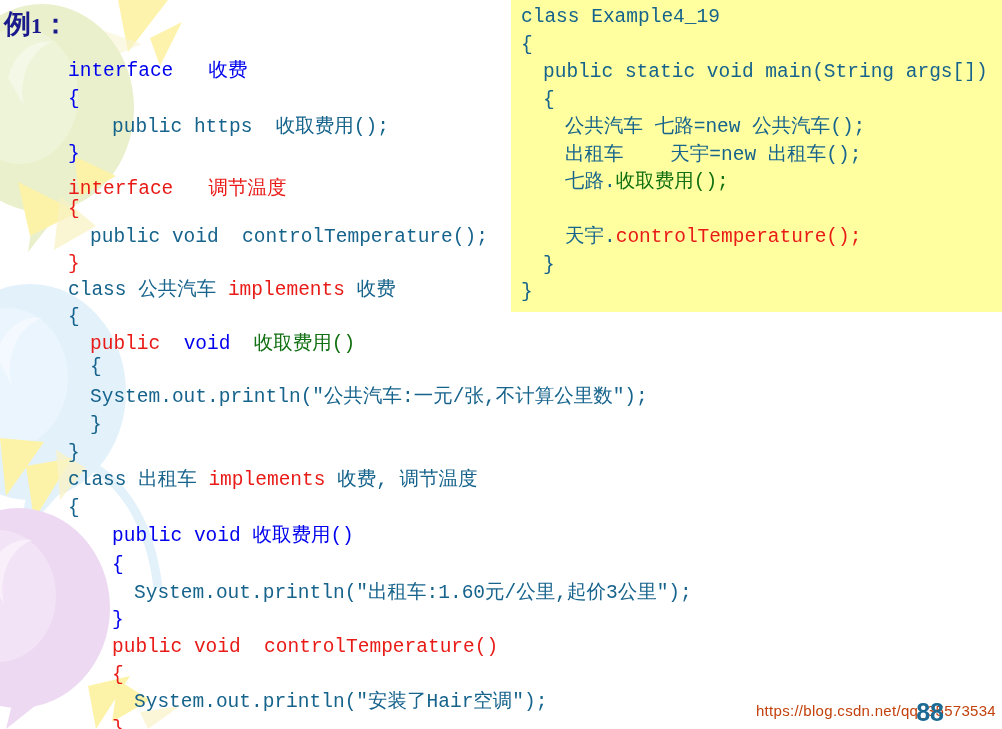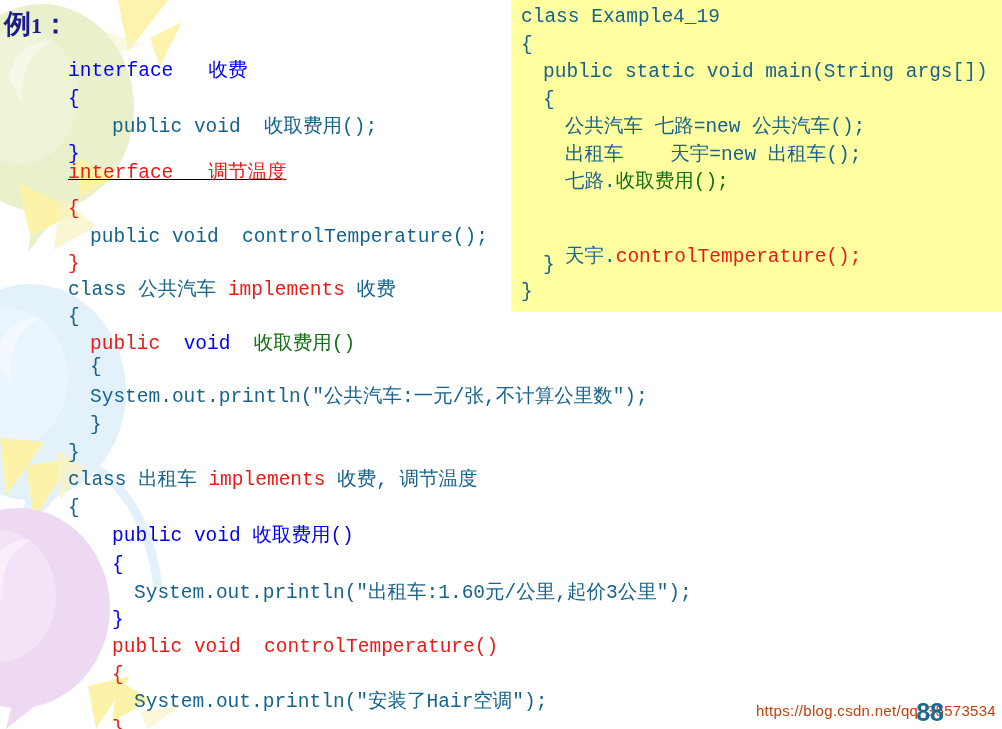--- a/index.html
+++ b/index.html
@@ -166,23 +166,23 @@
   </g>
 </svg>
 
 <div id="example-label">
   <span>例</span><span class="num">1</span><span>：</span>
 </div>
 
 <div id="left-pane" class="code-pane">
     <div class="ln" style="position: absolute; left: 68px; top: 14px;"><span class="c-blue">interface   收费</span></div>
     <div class="ln" style="position: absolute; left: 68px; top: 42px;"><span class="c-blue">{</span></div>
-    <div class="ln" style="position: absolute; left: 112px; top: 70px;"><span class="c-teal">public void  收取费用();</span></div>
+    <div class="ln" style="position: absolute; left: 112px; top: 70px;"><span class="c-teal">public https  收取费用();</span></div>
     <div class="ln" style="position: absolute; left: 68px; top: 97px;"><span class="c-blue">}</span></div>
-    <div class="ln" style="position: absolute; left: 68px; top: 116px; text-decoration: underline;"><span class="c-red">interface   调节温度</span></div>
+    <div class="ln" style="position: absolute; left: 68px; top: 132px;"><span class="c-red">interface   调节温度</span></div>
     <div class="ln" style="position: absolute; left: 68px; top: 152px;"><span class="c-red">{</span></div>
     <div class="ln" style="position: absolute; left: 90px; top: 180px;"><span class="c-teal">public void  controlTemperature();</span></div>
     <div class="ln" style="position: absolute; left: 68px; top: 207px;"><span class="c-red">}</span></div>
     <div class="ln" style="position: absolute; left: 68px; top: 233px;"><span class="c-teal">class 公共汽车 </span><span class="c-red">implements</span><span class="c-teal"> 收费</span></div>
     <div class="ln" style="position: absolute; left: 68px; top: 260px;"><span class="c-teal">{</span></div>
     <div class="ln" style="position: absolute; left: 90px; top: 287px;"><span class="c-red">public</span><span class="c-teal">  </span><span class="c-blue">void</span><span class="c-teal">  </span><span class="c-green">收取费用()</span></div>
     <div class="ln" style="position: absolute; left: 90px; top: 310px;"><span class="c-teal">{</span></div>
     <div class="ln" style="position: absolute; left: 90px; top: 340px;"><span class="c-teal">System.out.println("公共汽车:一元/张,不计算公里数");</span></div>
     <div class="ln" style="position: absolute; left: 90px; top: 368px;"><span class="c-teal">}</span></div>
     <div class="ln" style="position: absolute; left: 68px; top: 396px;"><span class="c-teal">}</span></div>
@@ -200,20 +200,20 @@
   </div>
 
 <div id="right-box">
     <div class="ln" style="position: absolute; left: 10px; top: 8px;"><span class="c-teal">class Example4_19</span></div>
     <div class="ln" style="position: absolute; left: 10px; top: 35.5px;"><span class="c-teal">{</span></div>
     <div class="ln" style="position: absolute; left: 32px; top: 63px;"><span class="c-teal">public static void main(String args[])</span></div>
     <div class="ln" style="position: absolute; left: 32px; top: 90.5px;"><span class="c-teal">{</span></div>
     <div class="ln" style="position: absolute; left: 54px; top: 118px;"><span class="c-teal">公共汽车 七路=new 公共汽车();</span></div>
     <div class="ln" style="position: absolute; left: 54px; top: 145.5px;"><span class="c-teal">出租车    天宇=new 出租车();</span></div>
     <div class="ln" style="position: absolute; left: 54px; top: 173px;"><span class="c-teal">七路.</span><span class="c-green">收取费用();</span></div>
-    <div class="ln" style="position: absolute; left: 54px; top: 228px; margin-top: 20px;"><span class="c-teal">天宇.</span><span class="c-red">controlTemperature();</span></div>
+    <div class="ln" style="position: absolute; left: 54px; top: 228px;"><span class="c-teal">天宇.</span><span class="c-red">controlTemperature();</span></div>
     <div class="ln" style="position: absolute; left: 32px; top: 255.5px;"><span class="c-teal">}</span></div>
     <div class="ln" style="position: absolute; left: 10px; top: 283px;"><span class="c-teal">}</span></div>
   </div>
 
 <div id="page-number">88</div>
 
 <div id="watermark">https://blog.csdn.net/qq_35573534</div>
 
 </body></html>

